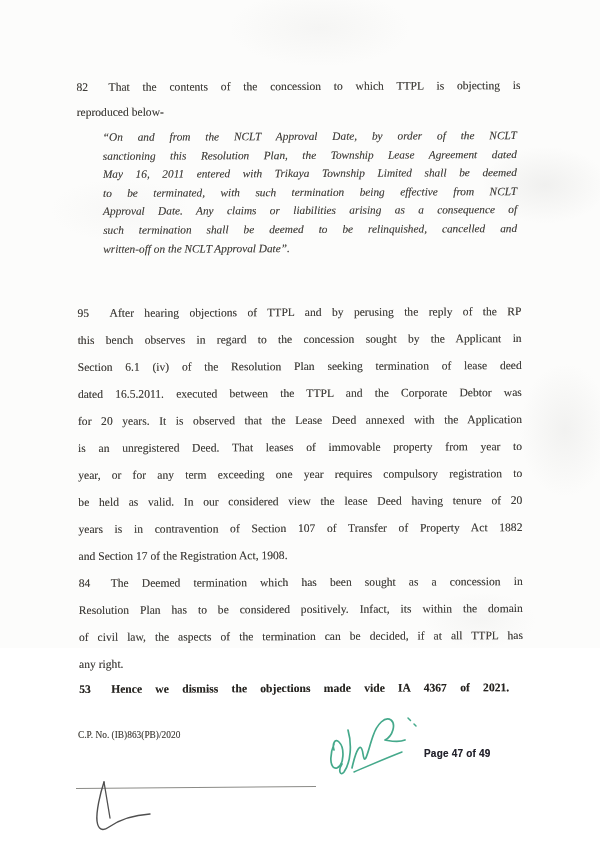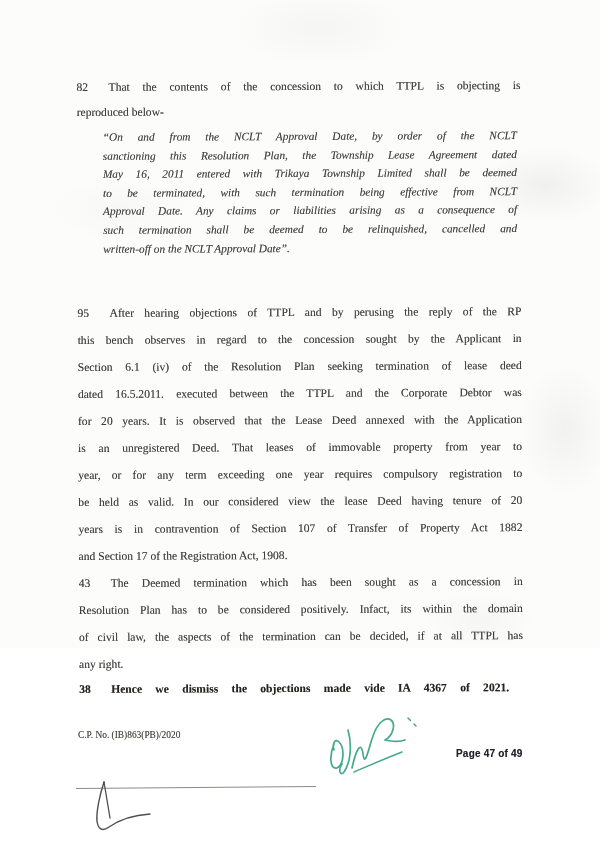--- a/index.html
+++ b/index.html
@@ -44,21 +44,21 @@
   .footer-block {
     position: absolute; left: 78px; top: 729px;
     font-size: 9.4px; line-height: 13px; color: #47443e;
     text-shadow: 0 0 0.5px rgba(72,70,66,0.5);
   }
   .footer-underline {
     position: absolute; left: 76px; top: 787px; width: 240px; height: 1.2px;
     background: #8b8b87; transform: rotate(-0.5deg);
   }
   .pagenum {
-    position: absolute; left: 456px; top: 748px;
+    position: absolute; left: 424px; top: 748px;
     font-family: "Liberation Sans", sans-serif;
     font-size: 10px; font-weight: bold; color: #23222c;
     letter-spacing: 0.2px;
     text-shadow: 0 0 0.5px rgba(40,40,50,0.5);
   }
   .sig-svg { position: absolute; left: 318px; top: 710px; }
   .pen-svg { position: absolute; left: 86px; top: 774px; }
   svg path { fill: none; stroke-linecap: round; stroke-linejoin: round; }
 </style>
 </head>
@@ -89,28 +89,28 @@
       <div class="line">dated 16.5.2011. executed between the TTPL and the Corporate Debtor was</div>
       <div class="line">for 20 years. It is observed that the Lease Deed annexed with the Application</div>
       <div class="line">is an unregistered Deed. That leases of immovable property from year to</div>
       <div class="line">year, or for any term exceeding one year requires compulsory registration to</div>
       <div class="line">be held as valid. In our considered view the lease Deed having tenure of 20</div>
       <div class="line">years  is in contravention of Section 107 of Transfer of Property Act 1882</div>
       <div class="line last">and Section 17 of the Registration Act, 1908.</div>
     </div>
 
     <div class="para p84">
-      <div class="line"><span class="pnum">43</span><span>The Deemed termination which has been sought as a concession in</span></div>
+      <div class="line"><span class="pnum">84</span><span>The Deemed termination which has been sought as a concession in</span></div>
       <div class="line">Resolution Plan has to be considered positively. Infact, its within the domain</div>
       <div class="line">of civil law, the aspects of the termination can be decided, if at all TTPL has</div>
       <div class="line last">any right.</div>
     </div>
 
     <div class="para p85">
-      <div class="line"><span class="pnum">38</span><span>Hence we dismiss the objections made vide IA 4367 of 2021.</span></div>
+      <div class="line"><span class="pnum">53</span><span>Hence we dismiss the objections made vide IA 4367 of 2021.</span></div>
     </div>
 
   </div>
 
   <svg class="sig-svg" width="110" height="72" viewBox="0 0 110 72">
     <path d="M 16 34 C 11 46, 12 60, 19 58 C 26 55, 27 38, 21 32 C 17 28, 14 34, 16 40" stroke-width="1.7" stroke="#45a98b"></path>
     <path d="M 30 20 C 34 34, 33 52, 26 62 C 22 67, 20 60, 24 54" stroke-width="1.7" stroke="#45a98b"></path>
     <path d="M 34 58 C 38 40, 43 30, 45 44 C 47 58, 50 40, 55 26 C 59 14, 67 6, 73 10 C 78 14, 75 26, 67 30 C 73 31, 80 33, 87 30" stroke-width="1.7" stroke="#45a98b"></path>
     <path d="M 36 62 C 50 56, 66 49, 84 42" stroke-width="1.5" stroke="#45a98b"></path>
     <path d="M 90 8 l 2.5 2.5 M 96 14 l 2 2" stroke-width="1.5" stroke="#45a98b"></path>

